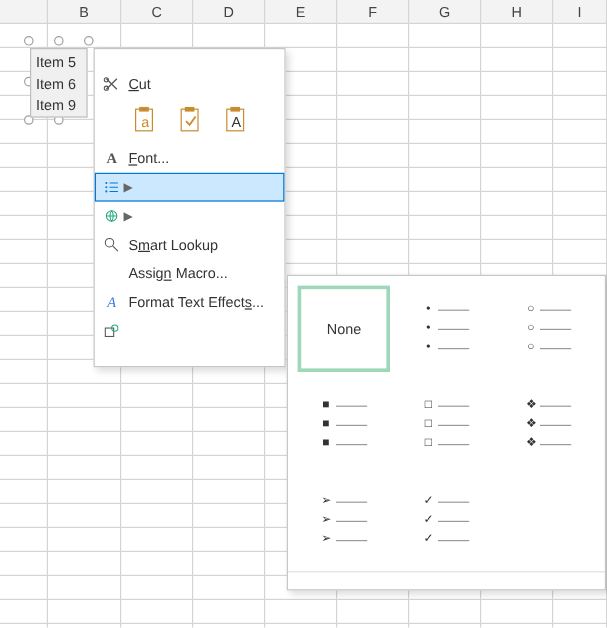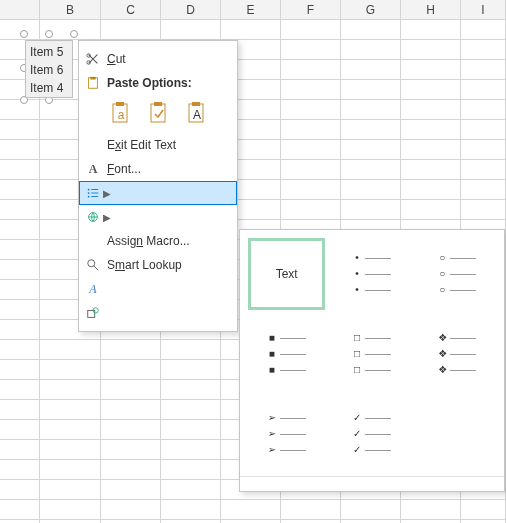--- a/index.html
+++ b/index.html
@@ -12,21 +12,21 @@
 .cells { position: absolute; top: 20px; left: 0; right: 0; bottom: 0; }
 .row { display: flex; height: 20px; }
 .cell { border-right: 1px solid #d4d4d4; border-bottom: 1px solid #d4d4d4; }
 
 
 .textbox { position: absolute; top: 40px; left: 25px; width: 48px; height: 58px; border: 1px solid #bfbfbf; background: #f0f0f0; padding: 2px 4px; }
 .textbox .item { line-height: 18px; color: #333; }
 .handle { position: absolute; width: 8px; height: 8px; border: 1px solid #a0a0a0; background: #fff; border-radius: 50%; }
 
 
-.menu { position: absolute; top: 40px; left: 78px; width: 160px; background: #fff; border: 1px solid #c6c6c6; box-shadow: 3px 3px 6px rgba(0,0,0,0.15); padding: 6px 0; }
+.menu { position: absolute; top: 40px; left: 78px; width: 160px; background: #fff; border: 1px solid #c6c6c6; box-shadow: 3px 3px 6px rgba(0,0,0,0.15); padding: 17px 0; }
 .menu-item { display: flex; align-items: center; height: 24px; padding: 0 6px 0 4px; cursor: default; position: relative; }
 .menu-item.highlight { background: #cce8ff; outline: 1px solid #0078d7; outline-offset: -1px; }
 .menu-icon { width: 20px; display: flex; justify-content: center; align-items: center; }
 .menu-label { flex: 1; padding-left: 4px; color: #333; }
 .menu-label .ul { text-decoration: underline; }
 .menu-label b { font-weight: 600; }
 .menu-arrow { color: #666; font-size: 10px; }
 .paste-row { display: flex; gap: 10px; padding: 4px 0 6px 28px; }
 .paste-btn { width: 28px; height: 28px; display: flex; align-items: center; justify-content: center; border: 1px solid transparent; }
 
@@ -352,42 +352,33 @@
 <div class="handle" style="top:30px;left:20px"></div>
 <div class="handle" style="top:30px;left:45px"></div>
 <div class="handle" style="top:30px;left:70px"></div>
 <div class="handle" style="top:64px;left:20px"></div>
 <div class="handle" style="top:96px;left:20px"></div>
 <div class="handle" style="top:96px;left:45px"></div>
 
 <div class="textbox">
   <div class="item">Item 5</div>
   <div class="item">Item 6</div>
-  <div class="item">Item 4</div>
+  <div class="item">Item 9</div>
 </div>
 
 <div class="menu">
   <div class="menu-item">
     <span class="menu-icon">
       <svg width="14" height="14" viewBox="0 0 16 16">
           <path d="M3 3l10 10M13 3L3 13" stroke="#555" stroke-width="1.2" fill="none"></path>
           <circle cx="3" cy="12" r="2" fill="none" stroke="#555"></circle>
           <circle cx="3" cy="4" r="2" fill="none" stroke="#555"></circle>
         </svg>
     </span>
     <span class="menu-label"><span class="ul">C</span>ut</span>
-  </div>
-  <div class="menu-item">
-    <span class="menu-icon">
-      <svg width="14" height="14" viewBox="0 0 16 16">
-          <rect x="3" y="2" width="10" height="12" fill="none" stroke="#b8860b"></rect>
-          <rect x="5" y="1" width="6" height="3" fill="#b8860b"></rect>
-        </svg>
-    </span>
-    <span class="menu-label"><b><span>Paste Options:</span></b></span>
   </div>
   <div class="paste-row">
     <div class="paste-btn">
         <svg width="22" height="22" viewBox="0 0 22 22">
           <rect x="3" y="2" width="14" height="18" fill="none" stroke="#c98b2e"></rect>
           <rect x="6" y="0" width="8" height="4" fill="#c98b2e"></rect>
           <text x="11" y="17" text-anchor="middle" font-size="9" fill="#c98b2e">a</text>
         </svg>
       </div>
     <div class="paste-btn">
@@ -399,24 +390,20 @@
       </div>
     <div class="paste-btn">
         <svg width="22" height="22" viewBox="0 0 22 22">
           <rect x="3" y="2" width="14" height="18" fill="none" stroke="#c98b2e"></rect>
           <rect x="6" y="0" width="8" height="4" fill="#c98b2e"></rect>
           <text x="11" y="17" text-anchor="middle" font-size="10" fill="#333">A</text>
         </svg>
       </div>
   </div>
   <div class="menu-item">
-    <span class="menu-icon"></span>
-    <span class="menu-label">E<span class="ul">x</span>it Edit Text</span>
-  </div>
-  <div class="menu-item">
     <span class="menu-icon">
         <span style="font-weight:bold;font-family:serif;color:#555">A</span>
       </span>
     <span class="menu-label"><span class="ul">F</span>ont...</span>
   </div>
   <div class="menu-item highlight">
     <span class="menu-icon">
       <svg width="14" height="14" viewBox="0 0 16 16">
           <circle cx="3" cy="4" r="1" fill="#0078d7"></circle>
           <circle cx="3" cy="8" r="1" fill="#0078d7"></circle>
@@ -429,51 +416,52 @@
   <div class="menu-item">
     <span class="menu-icon">
       <svg width="14" height="14" viewBox="0 0 16 16">
           <circle cx="8" cy="8" r="5" fill="none" stroke="#2a7"></circle>
           <path d="M3 8h10M8 3c2 2 2 8 0 10M8 3c-2 2-2 8 0 10" stroke="#2a7" fill="none"></path>
         </svg>
     </span>
     <span class="menu-arrow">▶</span>
   </div>
   <div class="menu-item">
-    <span class="menu-icon"></span>
-    <span class="menu-label">Assig<span class="ul">n</span> Macro...</span>
-  </div>
-  <div class="menu-item">
     <span class="menu-icon">
       <svg width="14" height="14" viewBox="0 0 16 16">
           <circle cx="6" cy="6" r="4" fill="none" stroke="#555"></circle>
           <path d="M9 9l5 5" stroke="#555"></path>
         </svg>
     </span>
     <span class="menu-label">S<span class="ul">m</span>art Lookup</span>
   </div>
   <div class="menu-item">
+    <span class="menu-icon"></span>
+    <span class="menu-label">Assig<span class="ul">n</span> Macro...</span>
+  </div>
+  <div class="menu-item">
     <span class="menu-icon">
         <span style="font-style:italic;font-family:serif;color:#3a7bd5">A</span>
       </span>
+    <span class="menu-label">Format Text Effect<span class="ul">s</span>...</span>
   </div>
   <div class="menu-item">
     <span class="menu-icon">
       <svg width="14" height="14" viewBox="0 0 16 16">
           <rect x="2" y="5" width="8" height="8" fill="none" stroke="#555"></rect>
           <circle cx="11" cy="5" r="3" fill="none" stroke="#2a7"></circle>
         </svg>
     </span>
   </div>
 </div>
 
 <div class="submenu">
   <div class="bullet-grid">
     <div class="bullet-option selected">
-      <span class="bullet-none">Text</span>
+      <span class="bullet-none">None</span>
     </div>
     <div class="bullet-option">
       <div class="bline">
           <span class="mark">•</span>
           <span class="ln"></span>
         </div>
       <div class="bline">
           <span class="mark">•</span>
           <span class="ln"></span>
         </div>

